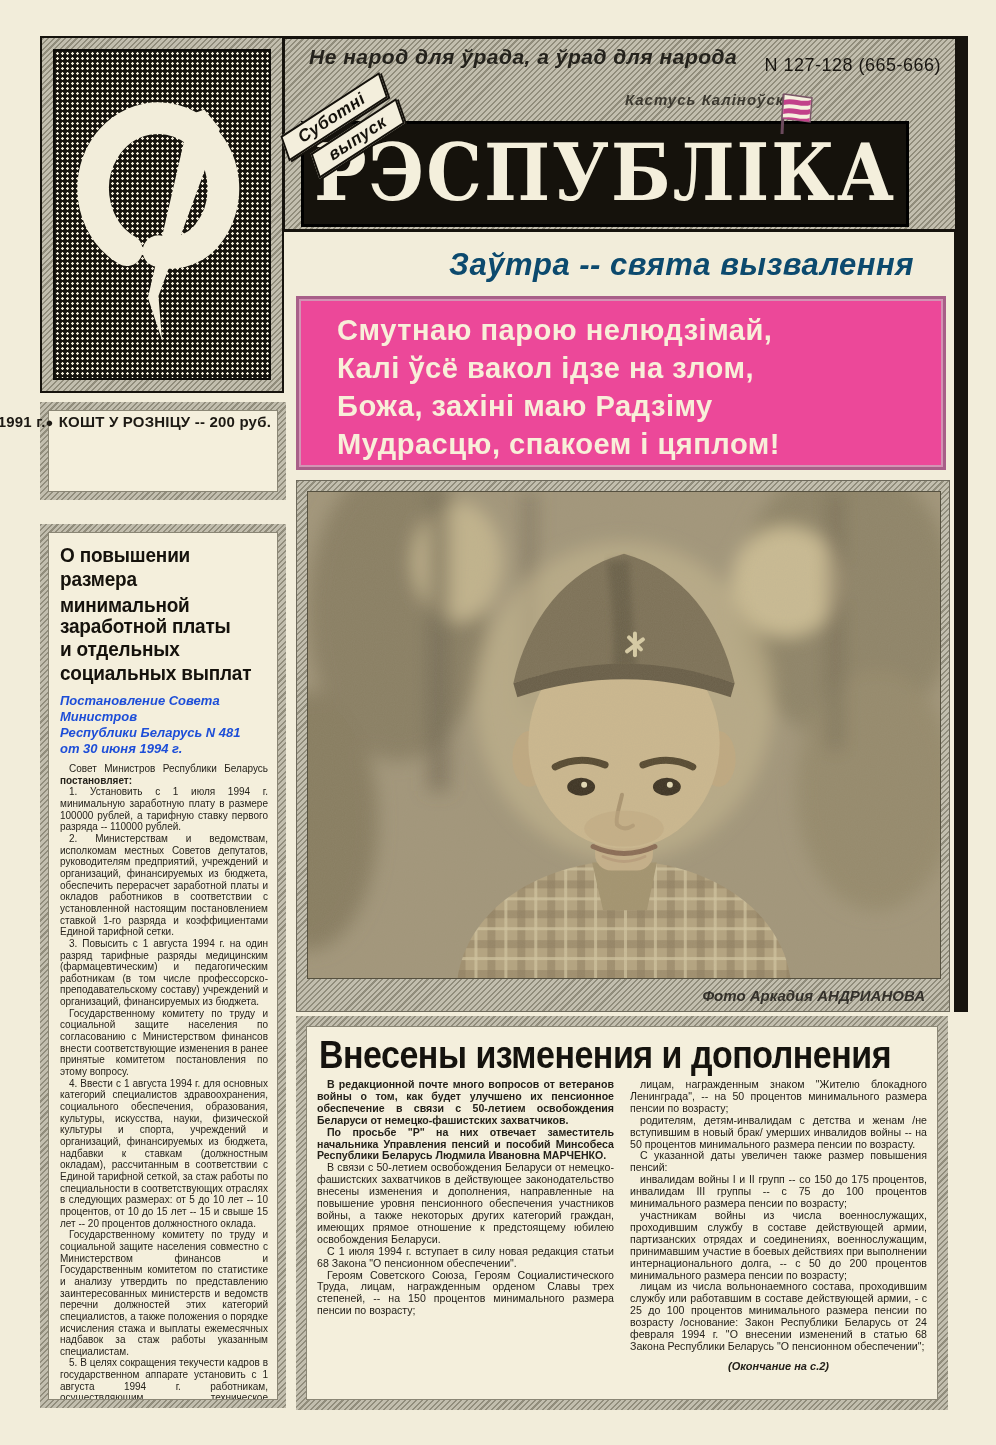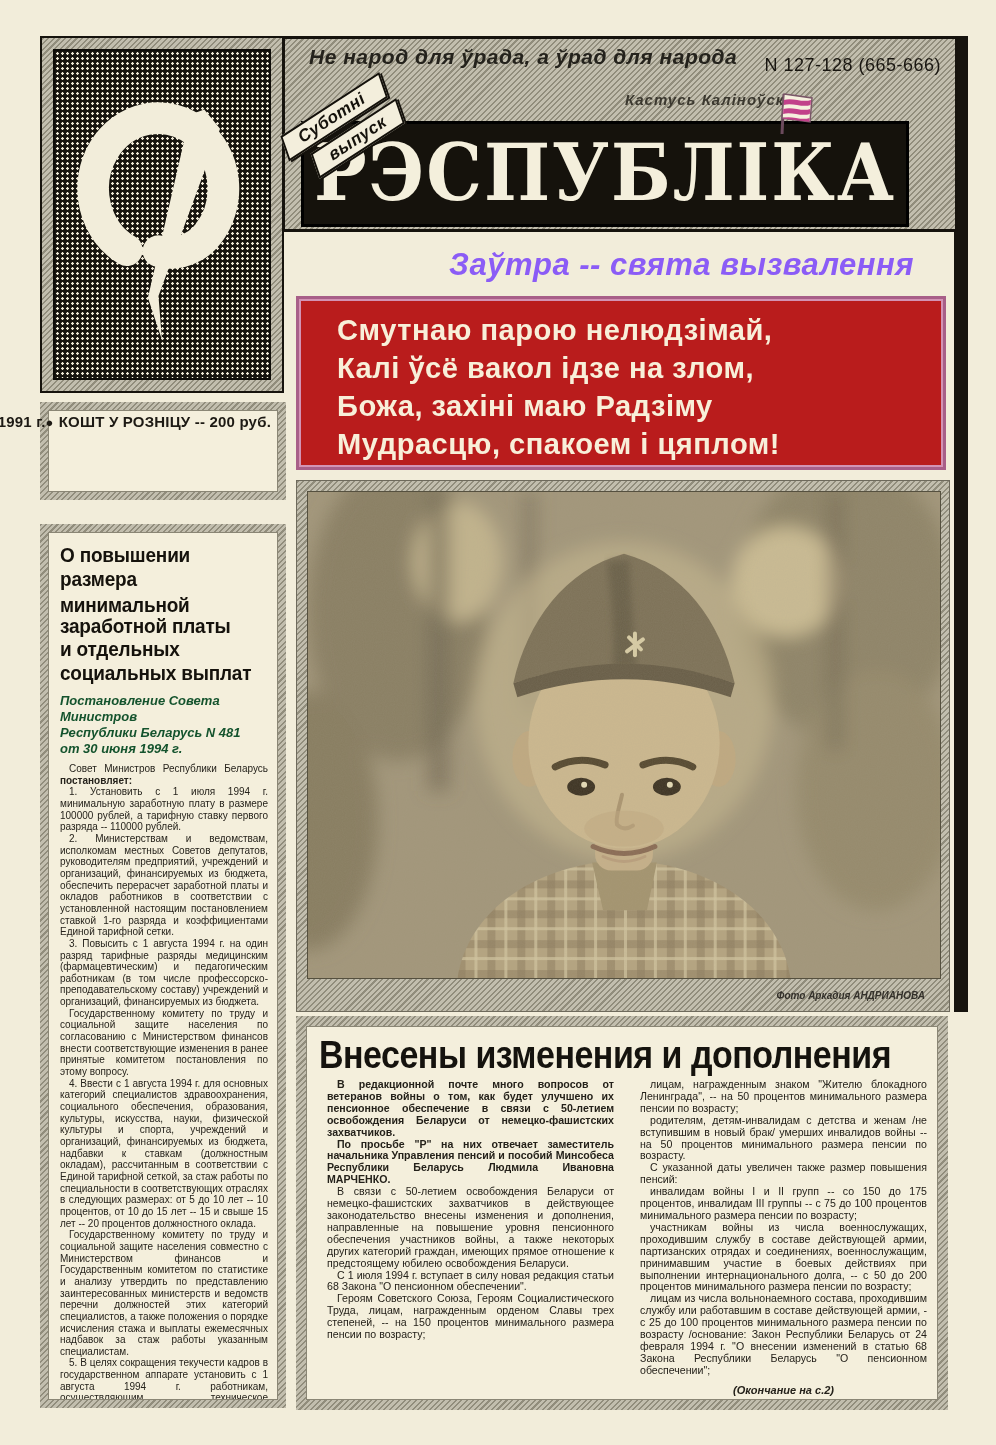--- a/index.html
+++ b/index.html
@@ -52,47 +52,47 @@
   #flag{ position:absolute; left:468px; top:-36px; z-index:6; }
 
   
   #right-bar{ position:absolute; left:954px; top:36px; width:14px; height:976px;
     background:#17140e; }
 
   
   #banner-strip{ position:absolute; left:286px; top:236px; width:662px; height:58px;
     display:flex; align-items:center; justify-content:flex-end; padding-right:34px; }
   #banner-text{ font-size:31px; font-weight:bold; font-style:italic; letter-spacing:.5px;
-    color:#8b5cf6; }
+    color:#0c4a6e; }
 
   
   #poem{ position:absolute; left:296px; top:296px; width:650px; height:174px;
-    background:#b91c1c; border:3px solid #a85f88; box-shadow:inset 0 0 0 2px #d393b4;
+    background:#ec4899; border:3px solid #a85f88; box-shadow:inset 0 0 0 2px #d393b4;
     padding:12px 10px 10px 38px; overflow:hidden; }
   .poem-line{ font-size:30px; line-height:38px; font-weight:bold; color:#f8efd9;
     letter-spacing:.5px; white-space:nowrap; transform-origin:left; transform:scaleX(.97); }
 
   
   #photo-frame{ position:absolute; left:296px; top:480px; width:654px; height:532px;
     padding:10px 10px 0 10px; border:1px solid #6e6a5c; }
   #photo-art{ width:634px; height:488px; display:block; border:1px solid #55503f; }
   #photo-caption-row{ height:32px; display:flex; align-items:center;
     justify-content:flex-end; padding-right:14px; }
-  #photo-caption{ font-size:10px; font-weight:bold; font-style:italic; color:#33302a; }
+  #photo-caption{ font-size:15px; font-weight:bold; font-style:italic; color:#33302a; }
 
   
   #main-article{ position:absolute; left:296px; top:1016px; width:652px; height:394px;
     padding:10px; }
   #main-article-inner{ width:100%; height:100%; padding:4px 10px 6px 10px;
     border:1px solid #8a8675; overflow:hidden; }
   #pension-title{ font-size:34px; font-weight:bold; letter-spacing:-.5px; color:#15130e;
     margin:2px 0 7px 2px; transform:scaleY(1.12); transform-origin:left top; }
   #pension-cols{ display:flex; gap:16px; }
   .pension-col{ flex:1; font-size:10.6px; line-height:11.9px; text-align:justify;
-    color:#24211a;margin-left:10px; }
+    color:#24211a; }
   .pension-col p{ text-indent:10px; }
   .lead{ font-weight:bold; }
 
   
   #info-box{ position:absolute; left:40px; top:402px; width:246px; height:98px;
     padding:8px; }
   #info-inner{ width:100%; height:100%; border:1px solid #8a8675; display:flex;
     flex-direction:row; justify-content:flex-end; padding:2px 6px; }
   .info-line{ font-size:15px; font-weight:bold; letter-spacing:.2px; color:#1d1a14;
     white-space:nowrap; }
@@ -100,21 +100,21 @@
 
   
   #decree-box{ position:absolute; left:40px; top:524px; width:246px; height:884px;
     padding:8px; }
   #decree-inner{ width:100%; height:100%; border:1px solid #8a8675; padding:10px 9px 4px 11px;
     overflow:hidden; }
   .decree-title-line{ font-size:19px; line-height:23.5px; font-weight:bold; color:#15120c;
     letter-spacing:-.2px; transform:scaleY(1.08); transform-origin:left top; }
   #decree-subtitle{ margin-top:9px; }
   .decree-subtitle-line{ font-size:13px; line-height:16px; font-weight:bold;
-    font-style:italic; color:#14532d; }
+    font-style:italic; color:#1d4ed8; }
   #decree-body{ margin-top:6px; font-size:10px; line-height:11.65px; text-align:justify;
     color:#26231c; }
   #decree-body p{ text-indent:9px; }
   .continuation{ text-align:center; font-weight:bold; font-style:italic; font-size:11px;
     margin-top:8px; text-indent:0 !important; }
 </style>
 </head>
 <body>
 
 <div id="right-bar"></div>

